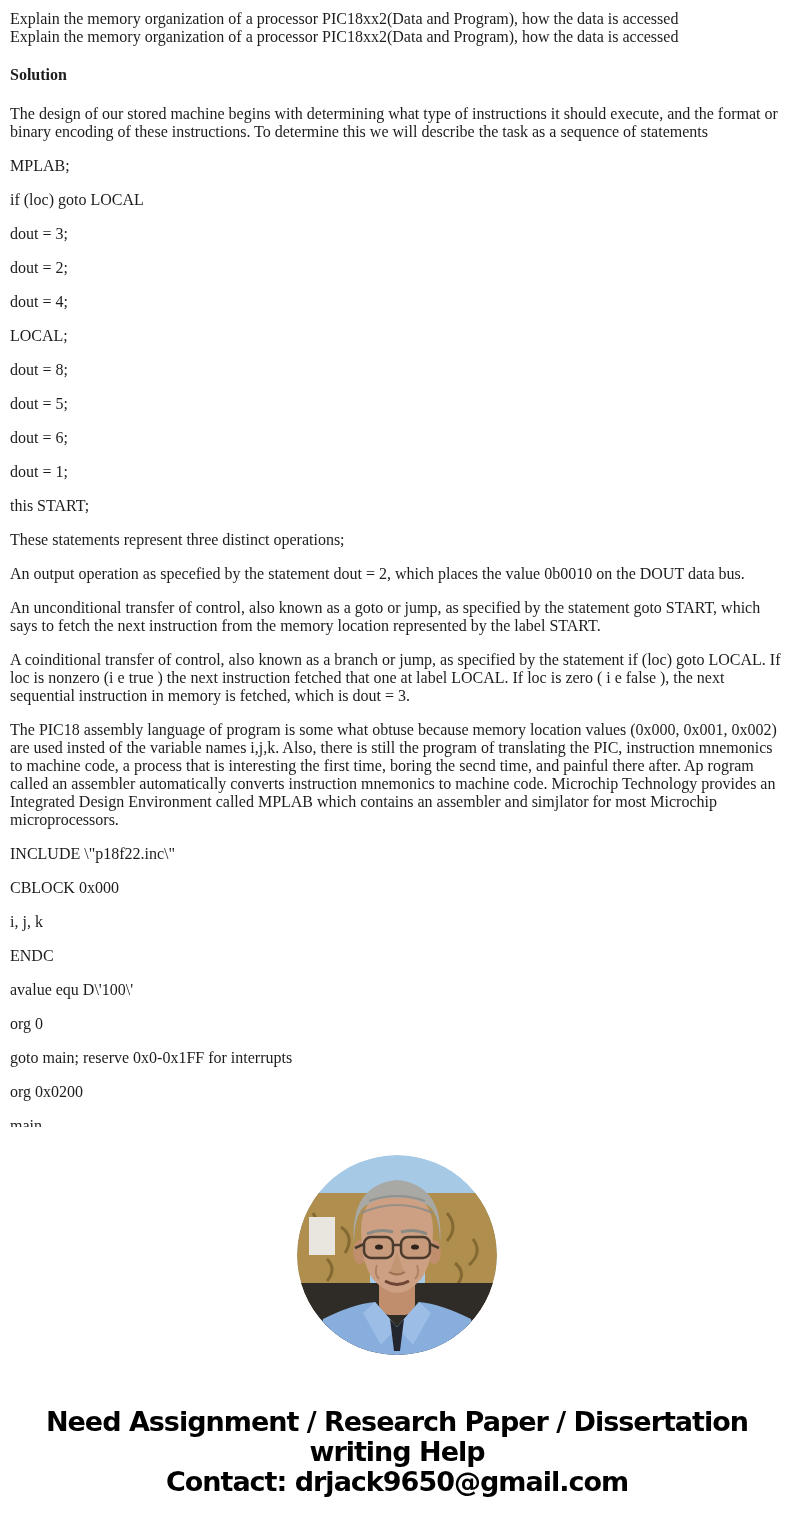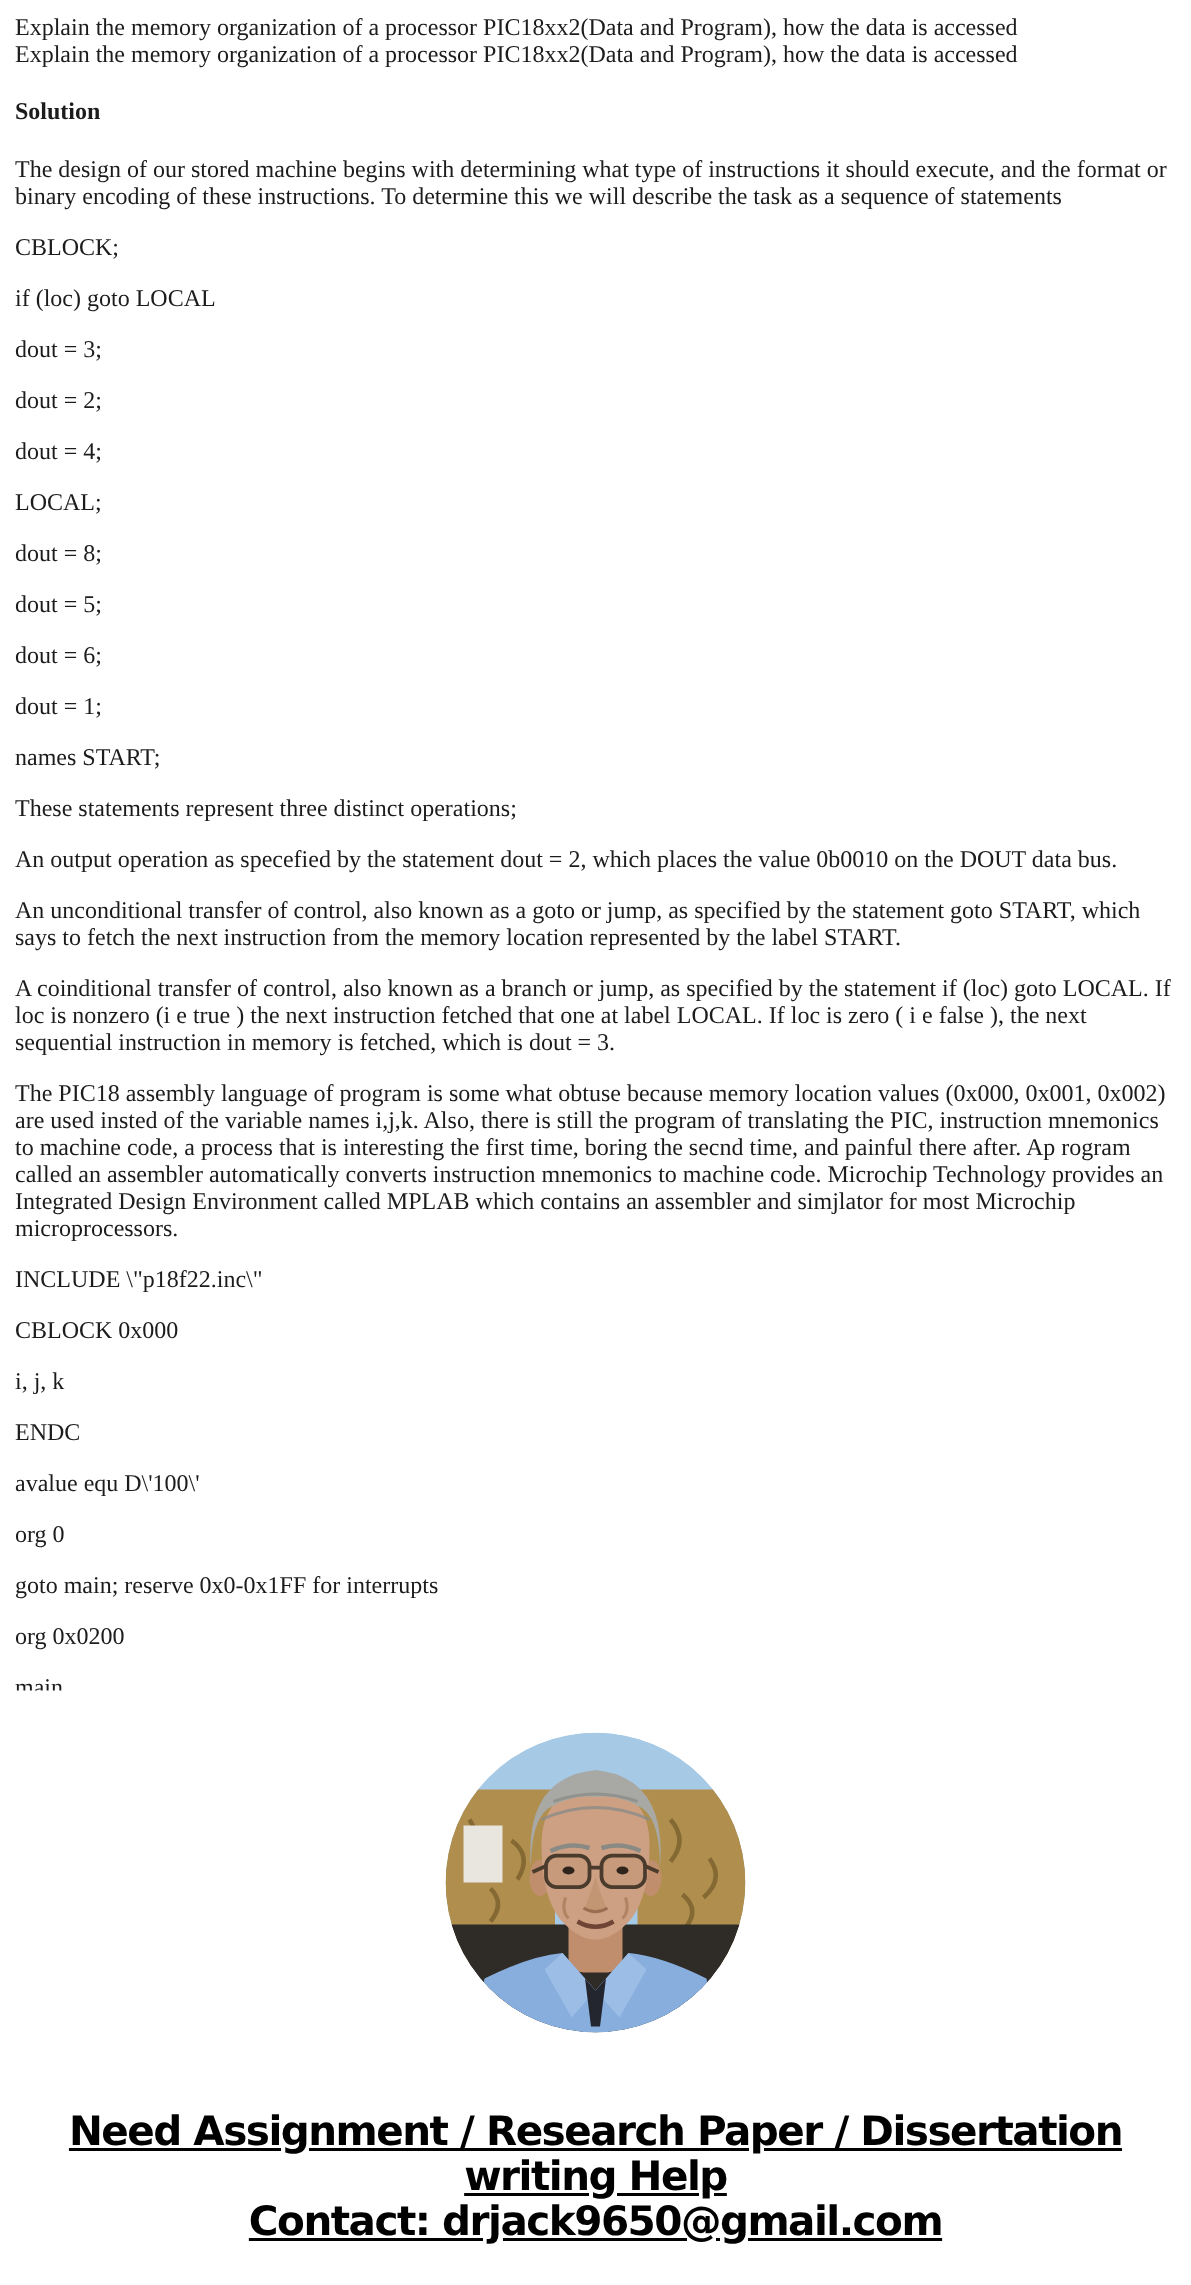--- a/index.html
+++ b/index.html
@@ -53,48 +53,47 @@
   }
   .footer {
     margin-top: 52px;
     text-align: center;
     font-family: "DejaVu Sans", sans-serif;
     font-weight: 700;
     font-size: 27px;
     line-height: 30px;
     letter-spacing: -1px;
     color: #000000;
-    text-decoration: underline;
   }
   .footer .fline {
     white-space: nowrap;
   }
 </style>
 </head>
 <body>
 
 <div class="page">
 
   <div class="doc">
     <div class="qline">Explain the memory organization of a processor PIC18xx2(Data and Program), how the data is accessed</div>
     <div class="qline">Explain the memory organization of a processor PIC18xx2(Data and Program), how the data is accessed</div>
     <div class="heading">Solution</div>
     <div>
         <p class="para">The design of our stored machine begins with determining what type of instructions it should execute, and the format or binary encoding of these instructions. To determine this we will describe the task as a sequence of statements</p>
-        <p class="para">CBLOCK;</p>
+        <p class="para">MPLAB;</p>
         <p class="para">if (loc) goto LOCAL</p>
         <p class="para">dout = 3;</p>
         <p class="para">dout = 2;</p>
         <p class="para">dout = 4;</p>
         <p class="para">LOCAL;</p>
         <p class="para">dout = 8;</p>
         <p class="para">dout = 5;</p>
         <p class="para">dout = 6;</p>
         <p class="para">dout = 1;</p>
-        <p class="para">names START;</p>
+        <p class="para">this START;</p>
         <p class="para">These statements represent three distinct operations;</p>
         <p class="para">An output operation as specefied by the statement dout = 2, which places the value 0b0010 on the DOUT data bus.</p>
         <p class="para">An unconditional transfer of control, also known as a goto or jump, as specified by the statement goto START, which says to fetch the next instruction from the memory location represented by the label START.</p>
         <p class="para">A coinditional transfer of control, also known as a branch or jump, as specified by the statement if (loc) goto LOCAL. If loc is nonzero (i e true ) the next instruction fetched that one at label LOCAL. If loc is zero ( i e false ), the next sequential instruction in memory is fetched, which is dout = 3.</p>
         <p class="para">The PIC18 assembly language of program is some what obtuse because memory location values (0x000, 0x001, 0x002) are used insted of the variable names i,j,k. Also, there is still the program of translating the PIC, instruction mnemonics to machine code, a process that is interesting the first time, boring the secnd time, and painful there after. Ap rogram called an assembler automatically converts instruction mnemonics to machine code. Microchip Technology provides an Integrated Design Environment called MPLAB which contains an assembler and simjlator for most Microchip microprocessors.</p>
         <p class="para">INCLUDE \"p18f22.inc\"</p>
         <p class="para">CBLOCK 0x000</p>
         <p class="para">i, j, k</p>
         <p class="para">ENDC</p>
         <p class="para">avalue equ D\'100\'</p>

